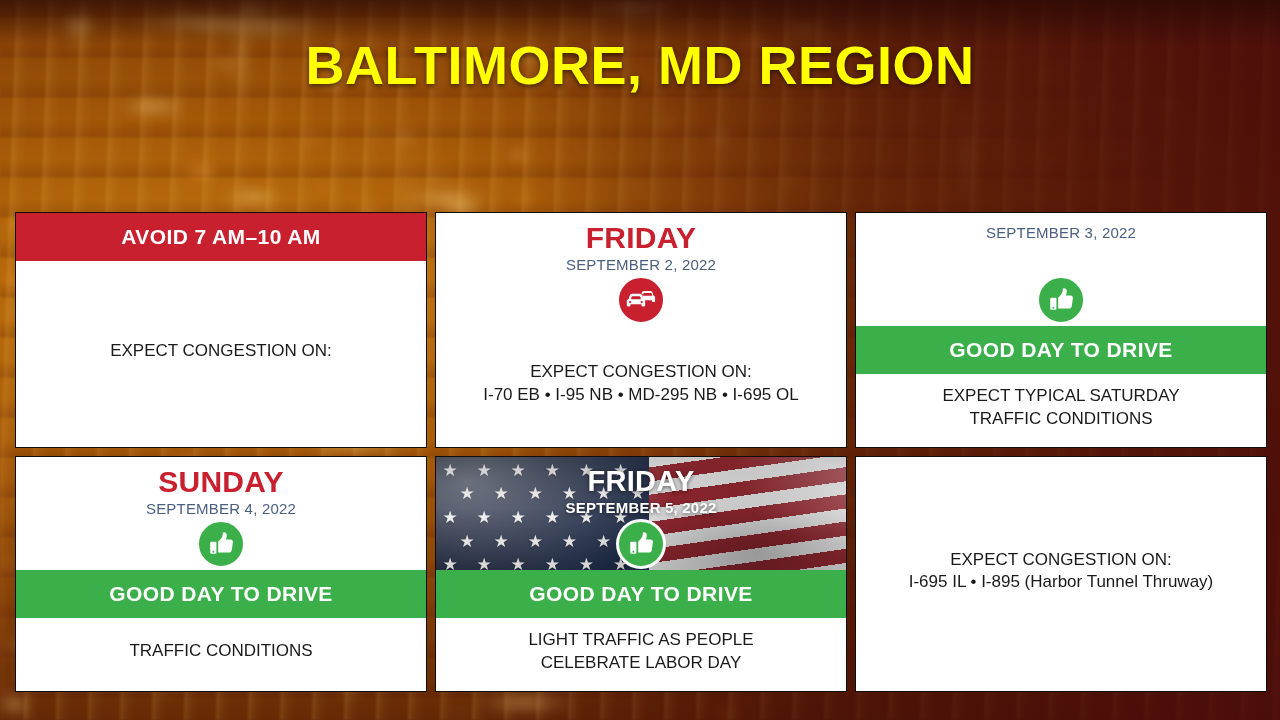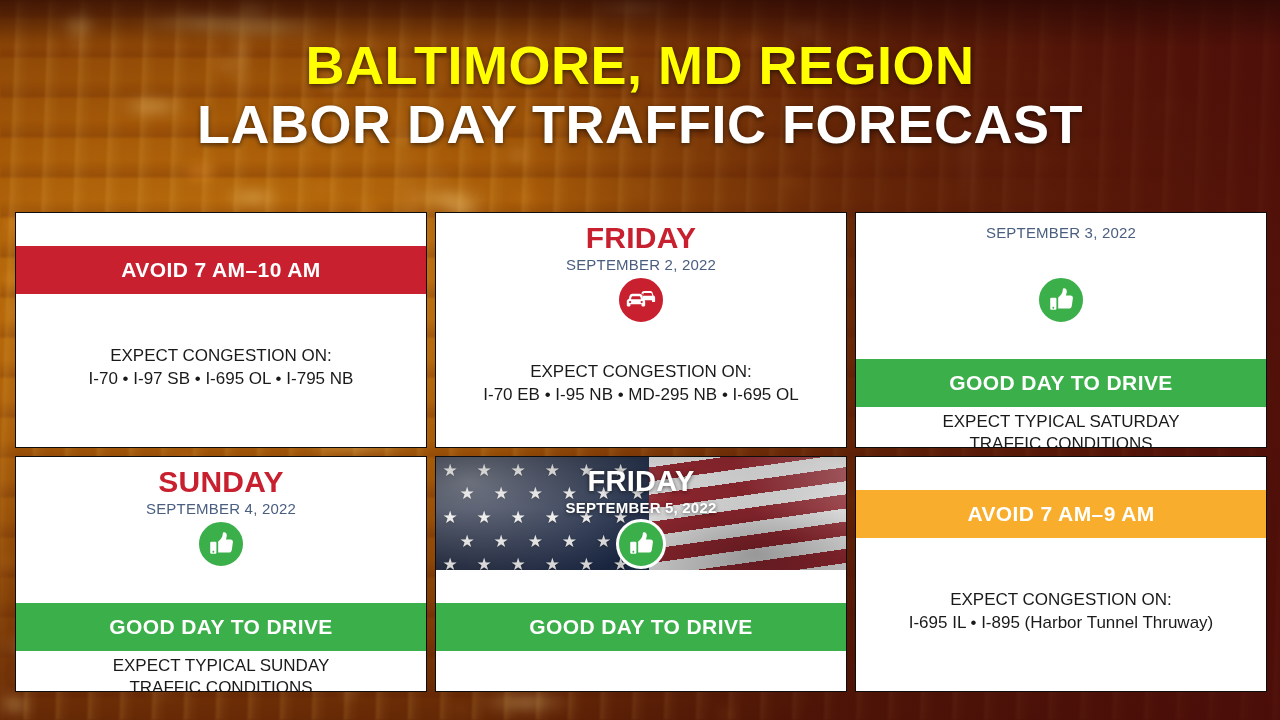--- a/index.html
+++ b/index.html
@@ -103,21 +103,21 @@
     position:absolute; left:50%; transform:translateX(-50%);
     top:62px; z-index:4;
     width:50px; height:50px; border-radius:50%;
     border:3px solid #fff;
     display:flex; align-items:center; justify-content:center;
   }
   .icon-wrap svg { display:block; }
 
   
   .band {
-    flex:0 0 48px; display:flex; align-items:center; justify-content:center;margin-top:33px;
+    flex:0 0 48px; display:flex; align-items:center; justify-content:center;
   }
   .band-text {
     color:#fff; font-size:21px; font-weight:bold; letter-spacing:.4px;
   }
 
   
   .detail {
     flex:1; display:flex; align-items:center; justify-content:center;
     text-align:center; padding:4px 8px 10px;
   }
@@ -325,30 +325,29 @@
       <div class="vstreak" style="left: 52.241%; top: 36.1019%; height: 193.218px;"></div>
       <div class="vstreak" style="left: 75.4125%; top: 14.2548%; height: 111.076px;"></div>
       <div class="vstreak" style="left: 31.8492%; top: 19.003%; height: 185.025px;"></div>
     </div>
   <div class="bg-dark-right"></div>
   <div class="bg-dark-top"></div>
 </div>
 
 <div class="header">
   <div class="title-top">BALTIMORE, MD REGION</div>
-  <div class="title-sub">LABOR DAY TRAFFIC FORECAST</div>
 </div>
 
 <div class="grid" id="card-grid">
     <div class="card">
       <div class="band" style="background:#C8202F;">
         <span class="band-text">AVOID 7 AM–10 AM</span>
       </div>
       <div class="detail">
-        <div class="detail-inner"><span>EXPECT CONGESTION ON:</span><span class="l2">I-70 • I-97 SB • I-695 OL • I-795 NB</span></div>
+        <div class="detail-inner"><span>EXPECT CONGESTION ON:</span></div>
       </div>
     </div>
     <div class="card">
       <div class="card-top">
         <div class="day">FRIDAY</div>
         <div class="date">SEPTEMBER 2, 2022</div>
         <div class="icon-wrap" style="background:#C8202F;color:#C8202F;">
           <svg width="34" height="30" viewBox="0 0 40 32" aria-hidden="true">
             <g fill="#fff">
               <path d="M20.5 8.6c.5-1.9 1.1-3.2 3.3-3.2h6.9c2.2 0 2.8 1.3 3.3 3.2l.6 2.2c1.2.35 2 1.3 2 2.5v4.1c0 .6-.45 1.05-1.05 1.05h-1.6c-.6 0-1.05-.45-1.05-1.05v-1.1H21.9v-5.9c0-.75.25-1.4.7-1.85z"></path>
@@ -392,21 +391,21 @@
             <rect x="4.5" y="13.5" width="6.6" height="13" rx="1.2" fill="#fff"></rect>
             <circle cx="7.8" cy="24.2" r="1.0" fill="currentColor"></circle>
             <path d="M13 13.2c2.2-1.6 3.6-3.3 4.3-5.1.5-1.3.5-2.4.6-3.2.1-.9.8-1.5 1.7-1.4 1.3.1 2.3 1.2 2.5 2.7.2 1.6-.2 3.2-.9 4.9h4.9c1.6 0 2.8 1.3 2.6 2.8l-1.2 8.4c-.2 1.6-1.6 2.8-3.2 2.8H13z" fill="#fff"></path>
           </svg>
         </div>
       </div>
       <div class="band" style="background:#3BAF49;">
         <span class="band-text">GOOD DAY TO DRIVE</span>
       </div>
       <div class="detail">
-        <div class="detail-inner"><span>EXPECT TYPICAL SUNDAY</span><span class="l2">TRAFFIC CONDITIONS</span></div>
+        <div class="detail-inner"><span class="l2">TRAFFIC CONDITIONS</span></div>
       </div>
     </div>
     <div class="card">
       <div class="card-top flag">
         <div class="flag-bg">
           <div class="flag-stripes"></div>
           <div class="flag-canton">
             <span class="star" style="left:3%;top:4%;">★</span>
             <span class="star" style="left:19%;top:4%;">★</span>
             <span class="star" style="left:35%;top:4%;">★</span>
@@ -447,22 +446,22 @@
           <svg width="30" height="30" viewBox="0 0 32 32" aria-hidden="true">
             <rect x="4.5" y="13.5" width="6.6" height="13" rx="1.2" fill="#fff"></rect>
             <circle cx="7.8" cy="24.2" r="1.0" fill="currentColor"></circle>
             <path d="M13 13.2c2.2-1.6 3.6-3.3 4.3-5.1.5-1.3.5-2.4.6-3.2.1-.9.8-1.5 1.7-1.4 1.3.1 2.3 1.2 2.5 2.7.2 1.6-.2 3.2-.9 4.9h4.9c1.6 0 2.8 1.3 2.6 2.8l-1.2 8.4c-.2 1.6-1.6 2.8-3.2 2.8H13z" fill="#fff"></path>
           </svg>
         </div>
       </div>
       <div class="band" style="background:#3BAF49;">
         <span class="band-text">GOOD DAY TO DRIVE</span>
       </div>
-    </div>
-    <div class="card">
-      <div class="band" style="background:#F8AE2C;">
-        <span class="band-text">AVOID 7 AM–9 AM</span>
-      </div>
+      <div class="detail">
+        <div class="detail-inner"><span>LIGHT TRAFFIC AS PEOPLE</span><span class="l2">CELEBRATE LABOR DAY</span></div>
+      </div>
+    </div>
+    <div class="card">
       <div class="detail">
         <div class="detail-inner"><span>EXPECT CONGESTION ON:</span><span class="l2">I-695 IL • I-895 (Harbor Tunnel Thruway)</span></div>
       </div>
     </div>
   </div>
 
 </body></html>

